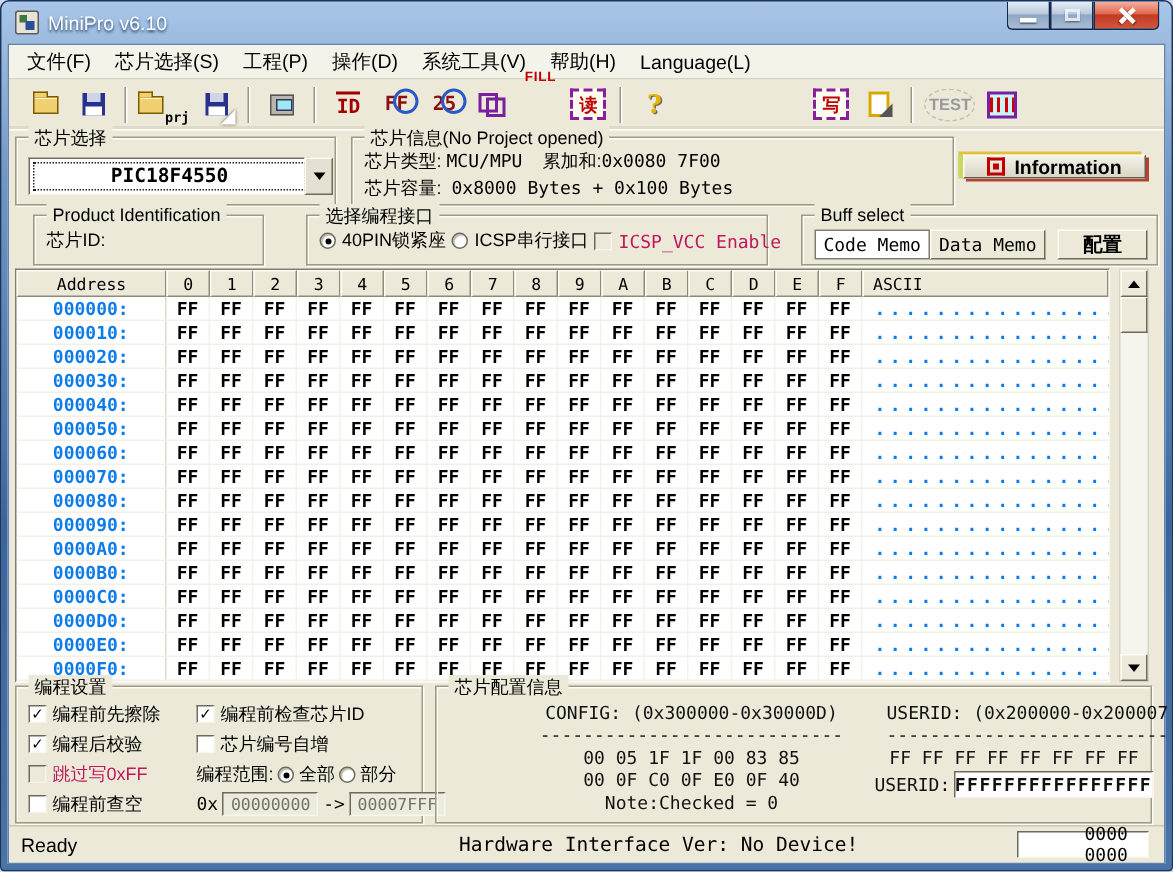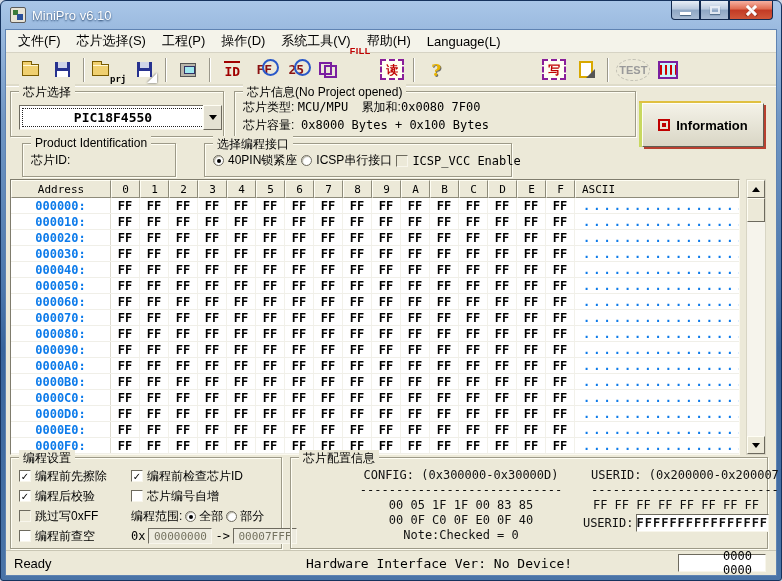--- a/index.html
+++ b/index.html
@@ -76,37 +76,37 @@
   .combo-inner{position:absolute;inset:2px;border:1px dotted #222;display:flex;align-items:center;justify-content:center;
     font:bold 13px "DejaVu Sans Mono",monospace;}
   .combo-btn{position:absolute;left:192px;top:13px;width:19px;height:25px;background:#e4e1d2;border:1px solid;border-color:#fffef4 #6d6a5e #6d6a5e #fffef4;display:flex;align-items:center;justify-content:center;}
   .arrow-down{width:0;height:0;border-left:4px solid transparent;border-right:4px solid transparent;border-top:5px solid #000;}
 
   .g-chipinfo{left:228px;top:4px;width:402px;height:46px;}
   .ci-line{position:absolute;left:8px;font-size:12px;white-space:nowrap;}
   .ci-line.l1{top:7px;} .ci-line.l2{top:25px;}
   .ci-val{font-family:"DejaVu Sans Mono","Liberation Mono",monospace;}
 
-  .btn-info{position:absolute;left:636px;top:16px;width:122px;height:44px;background:linear-gradient(180deg,#f4f2e8,#d9d6c5);
+  .btn-info{position:absolute;left:636px;top:16px;width:122px;height:16px;background:linear-gradient(180deg,#f4f2e8,#d9d6c5);
     border:1px solid;border-color:#fffef4 #5f5d52 #5f5d52 #fffef4;display:flex;align-items:center;justify-content:center;gap:6px;
     box-shadow:-3px 0 0 #c8d860, -3px -2px 0 #e0c040, 2px 2px 0 #b84030;}
   .chipglyph{width:12px;height:12px;border:2px dashed #c00000;display:grid;place-items:center;}
   .chipglyph::before{content:"";width:4px;height:4px;background:#c00000;}
   .btn-info-label{font:bold 13px "Liberation Sans",sans-serif;color:#000;}
 
   .g-prodid{left:16px;top:56px;width:154px;height:34px;}
   .prodid-label{position:absolute;left:8px;top:8px;font-size:12px;}
 
   .g-iface{left:198px;top:56px;width:308px;height:34px;}
   .iface-row{position:absolute;left:8px;top:8px;display:flex;align-items:center;gap:4px;font-size:12px;white-space:nowrap;}
   .radio{width:11px;height:11px;border-radius:50%;background:#fff;border:1px solid #6d6a5e;box-shadow:inset 1px 1px 1px #b8b5a6;position:relative;flex:none;}
   .radio.sel::after{content:"";position:absolute;left:3px;top:3px;width:4px;height:4px;border-radius:50%;background:#000;}
   .checkbox{width:12px;height:12px;background:#fff;border:1px solid;border-color:#6d6a5e #f8f6ec #f8f6ec #6d6a5e;display:flex;align-items:center;justify-content:center;font:bold 10px "DejaVu Sans",sans-serif;color:#000;flex:none;}
   .checkbox.off{color:transparent;}
-  .disabled-txt{color:#000000;}
+  .disabled-txt{color:#be185d;}
   .checkbox.dis{background:#ece9d8;color:transparent;}
 
   .g-buff{left:528px;top:56px;width:238px;height:34px;}
   .buff-row{position:absolute;right:6px;top:9px;display:flex;align-items:center;}
   .buff-tab{height:20px;display:flex;align-items:center;padding:0 5px;font:12px "DejaVu Sans Mono",monospace;}
   .buff-tab.active{background:#fff;border:1px solid #7d7b6e;}
   .buff-tab.plain{background:#ece9d8;border:1px solid;border-color:#fffef4 #6d6a5e #6d6a5e #fffef4;}
   .btn{background:#ece9d8;border:1px solid;border-color:#fffef4 #6d6a5e #6d6a5e #fffef4;}
   .btn-cfg{height:20px;width:60px;margin-left:8px;display:flex;align-items:center;justify-content:center;font:bold 13px "Liberation Sans",sans-serif;}
 
@@ -289,20 +289,28 @@
         <div class="iface-row">
           <span class="radio sel"></span>
           <span>40PIN锁紧座</span>
           <span class="radio"></span>
           <span>ICSP串行接口</span>
           <span class="checkbox dis"></span>
           <span class="disabled-txt mono">ICSP_VCC Enable</span>
         </div>
       </div>
 
+      <div class="group g-buff">
+        <span class="legend">Buff select</span>
+        <div class="buff-row">
+          <span class="buff-tab active">Code Memo</span>
+          <span class="buff-tab plain">Data Memo</span>
+          <span class="btn-cfg btn">配置</span>
+        </div>
+      </div>
 
       <div class="hex-wrap">
         <div class="hex-header">
             <div class="hcell col-addr">Address</div>
             <div class="hcell col-byte">0</div>
             <div class="hcell col-byte">1</div>
             <div class="hcell col-byte">2</div>
             <div class="hcell col-byte">3</div>
             <div class="hcell col-byte">4</div>
             <div class="hcell col-byte">5</div>

